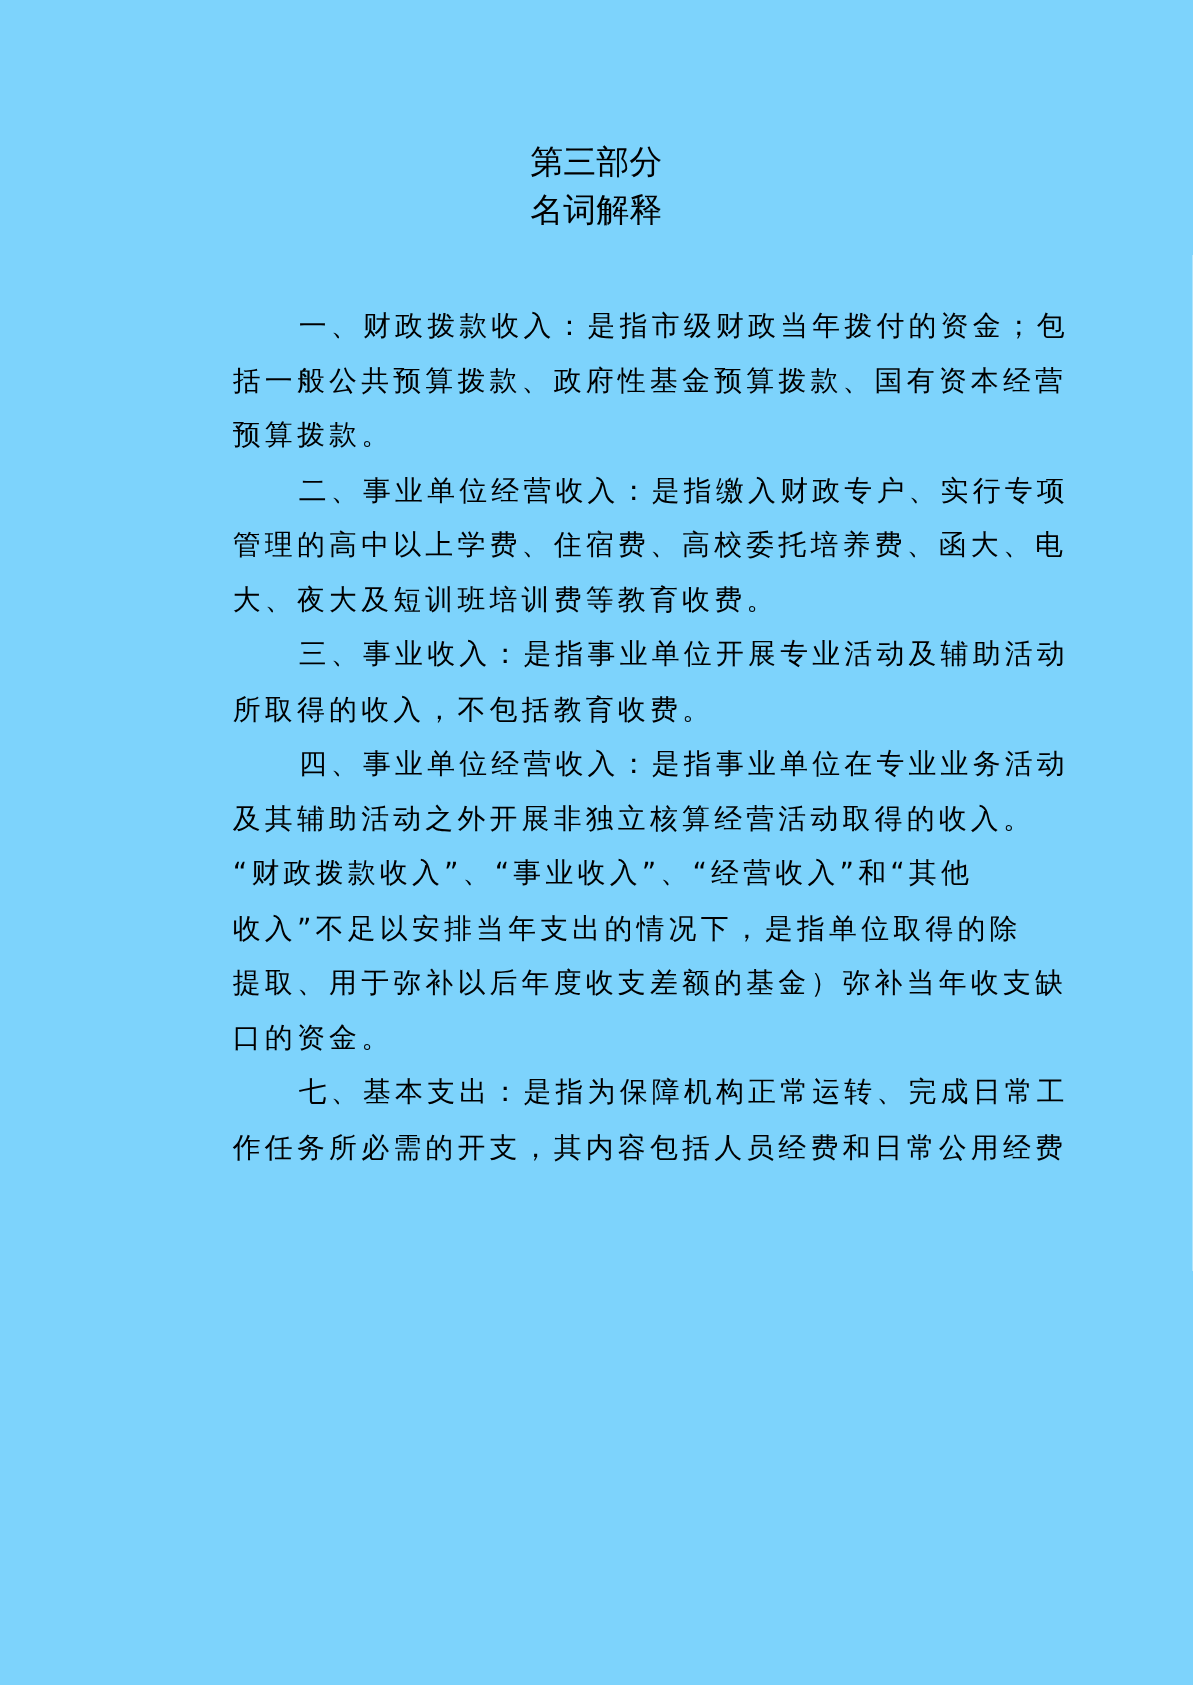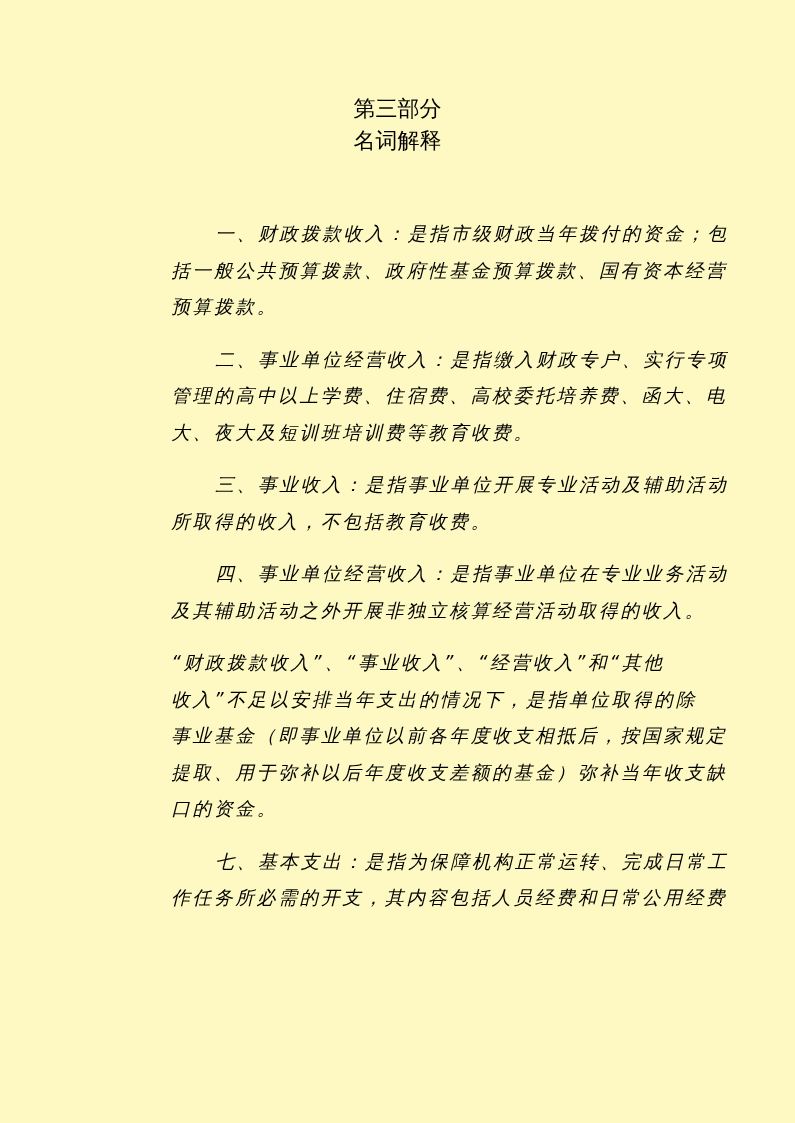--- a/index.html
+++ b/index.html
@@ -13,21 +13,21 @@
       position: relative;
       overflow: hidden;
       font-family: "DejaVu Sans", "Liberation Sans", sans-serif;
       color: #000000;
     }
     .page {
       position: absolute;
       left: 0; top: 0;
       width: 795px;
       height: 1123px;
-      background: #fef9c3;
+      background: #7dd3fc;
     }
     .title-block {
       position: absolute;
       left: 0;
       top: 93px;
       width: 795px;
       text-align: center;
     }
     .title-line {
       font-size: 22px;
@@ -40,23 +40,22 @@
       left: 118px;
       top: 200px;
       width: 560px;
     }
     .para {
       font-size: 18.6px;
       line-height: 36.5px;
       text-indent: 2em;
       text-align: justify;
       letter-spacing: 2.8px;
-      margin: 16px;
+      margin: 0;
       word-break: break-all;
-      font-style: italic;
     }
     .line {
       display: block;
       height: 36.5px;
       white-space: nowrap;
     }
     .indent { padding-left: 44px; }
   </style>
 </head>
 <body>
@@ -82,21 +81,20 @@
       <span class="line indent">三、事业收入：是指事业单位开展专业活动及辅助活动</span>
       <span class="line">所取得的收入，不包括教育收费。</span>
     </div>
     <div class="para">
       <span class="line indent">四、事业单位经营收入：是指事业单位在专业业务活动</span>
       <span class="line">及其辅助活动之外开展非独立核算经营活动取得的收入。</span>
     </div>
     <div class="para">
       <span class="line">“财政拨款收入”、“事业收入”、“经营收入”和“其他</span>
       <span class="line">收入”不足以安排当年支出的情况下，是指单位取得的除</span>
-      <span class="line">事业基金（即事业单位以前各年度收支相抵后，按国家规定</span>
       <span class="line">提取、用于弥补以后年度收支差额的基金）弥补当年收支缺</span>
       <span class="line">口的资金。</span>
     </div>
     <div class="para">
       <span class="line indent">七、基本支出：是指为保障机构正常运转、完成日常工</span>
       <span class="line">作任务所必需的开支，其内容包括人员经费和日常公用经费</span>
     </div>
   </div>
 </div>
 

